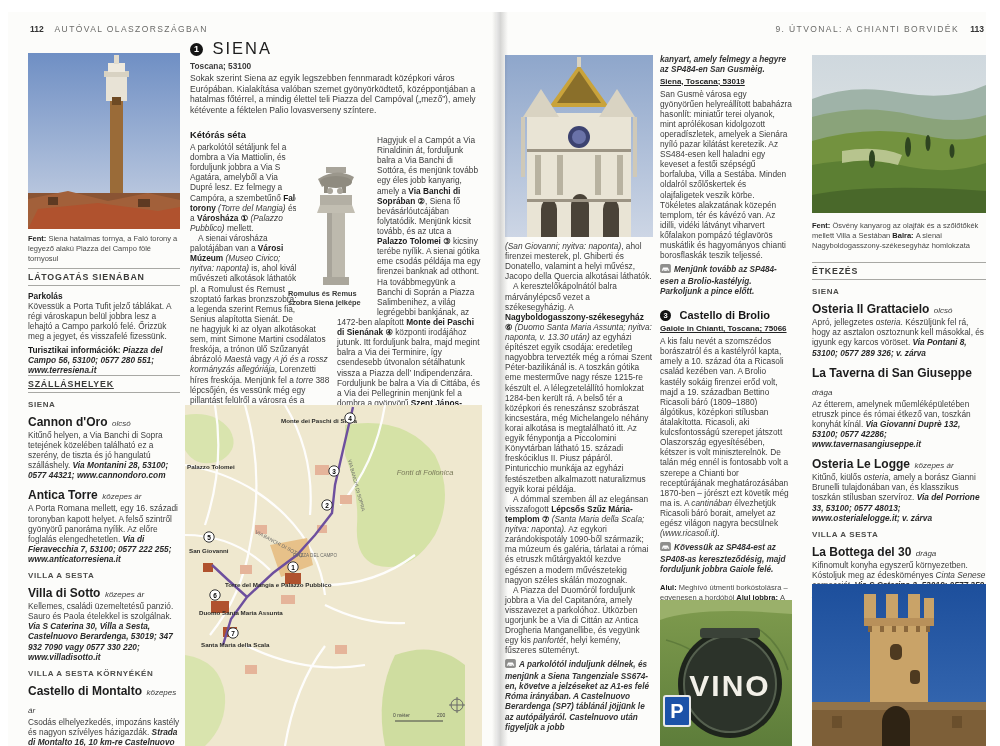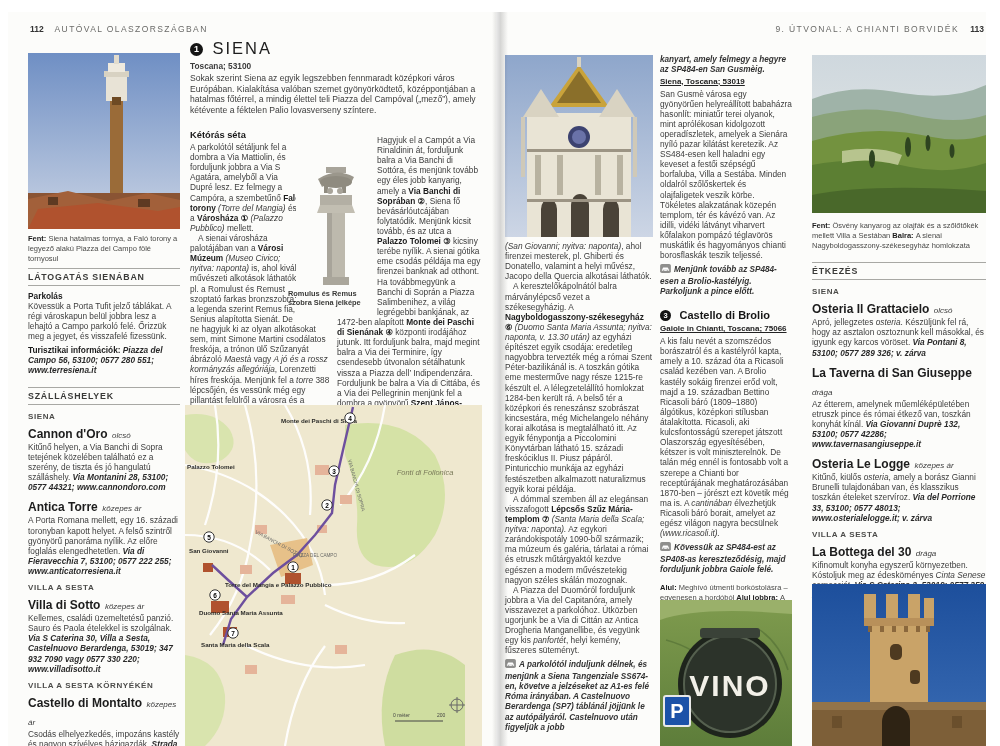--- a/index.html
+++ b/index.html
@@ -80,21 +80,21 @@
   <div class="abs cap" style="left:28px;top:234px;width:152px;"><span class="run-b">Fent: </span><span>Siena hatalmas tornya, a Faló torony a legyező alakú Piazza del Campo fölé tornyosul</span></div>
 
   <div class="abs" style="left:28px;top:268px;width:152px;">
     <div class="sb-h">LÁTOGATÁS SIENÁBAN</div>
     <div class="t">
       <span class="run-b">Parkolás</span><br>
       <span>Kövessük a Porta Tufit jelző táblákat. A régi városkapun belül jobbra lesz a lehajtó a Campo parkoló felé. Őrizzük meg a jegyet, és visszafelé fizessünk.</span>
     </div>
     <div class="t pspace"><span class="run-b">Turisztikai információk: </span><span class="run-bi">Piazza del Campo 56, 53100; 0577 280 551; www.terresiena.it</span></div>
 
-    <div class="sb-h" style="margin-top:12px;">SZÁLLÁSHELYEK</div>
+    <div class="sb-h" style="margin-top:0;text-decoration:underline;">SZÁLLÁSHELYEK</div>
 
     <div class="sb-sub">SIENA</div>
     <div class="entry">
       <span class="entry-name">Cannon d'Oro</span>
       <span class="entry-price">olcsó</span>
       <div class="t"><span>Kitűnő helyen, a Via Banchi di Sopra tetejének közelében található ez a szerény, de tiszta és jó hangulatú szálláshely. </span><span class="run-bi">Via Montanini 28, 53100; 0577 44321; www.cannondoro.com</span></div>
     </div>
     <div class="entry">
       <span class="entry-name">Antica Torre</span>
       <span class="entry-price">közepes ár</span>
@@ -393,21 +393,21 @@
       <div class="t"><span>Apró, jellegzetes </span><span class="run-i">osteria</span><span>. Készüljünk fel rá, hogy az asztalon osztoznunk kell másokkal, és igyunk egy karcos vöröset. </span><span class="run-bi">Via Pontani 8, 53100; 0577 289 326; v. zárva</span></div>
     </div>
     <div class="entry">
       <span class="entry-name">La Taverna di San Giuseppe</span>
       <span class="entry-price">drága</span>
       <div class="t"><span>Az étterem, amelynek műemléképületében etruszk pince és római étkező van, toszkán konyhát kínál. </span><span class="run-bi">Via Giovanni Duprè 132, 53100; 0577 42286; www.tavernasangiuseppe.it</span></div>
     </div>
     <div class="entry">
       <span class="entry-name">Osteria Le Logge</span>
       <span class="entry-price">közepes ár</span>
-      <div class="t"><span>Kitűnő, kiülős </span><span class="run-i">osteria</span><span>, amely a borász Gianni Brunelli tulajdonában van, és klasszikus toszkán ételeket szervíroz. </span><span class="run-bi">Via del Porrione 33, 53100; 0577 48013; www.osterialelogge.it; v. zárva</span></div>
+      <div class="t"><span>Kitűnő, kiülős </span><span class="run-i">osteria</span><span>, amely a borász Gianni Brunelli tulajdonában van, és klasszikus toszkán stílusban szervíroz. </span><span class="run-bi">Via del Porrione 33, 53100; 0577 48013; www.osterialelogge.it; v. zárva</span></div>
     </div>
 
     <div class="sb-sub">VILLA A SESTA</div>
     <div class="entry">
       <span class="entry-name">La Bottega del 30</span>
       <span class="entry-price">drága</span>
       <div class="t"><span>Kifinomult konyha egyszerű környezetben. Kóstoljuk meg az édesköményes </span><span class="run-i">Cinta Senese carpacciót</span><span>. </span><span class="run-bi">Via S Caterina 2, 53019; 0577 359 226; www.labottegadel30.it; nyitva: csak vacsoraidőben (v. ebéd- és vacsoraidőben); k. zárva</span></div>
     </div>
   </div>
 

